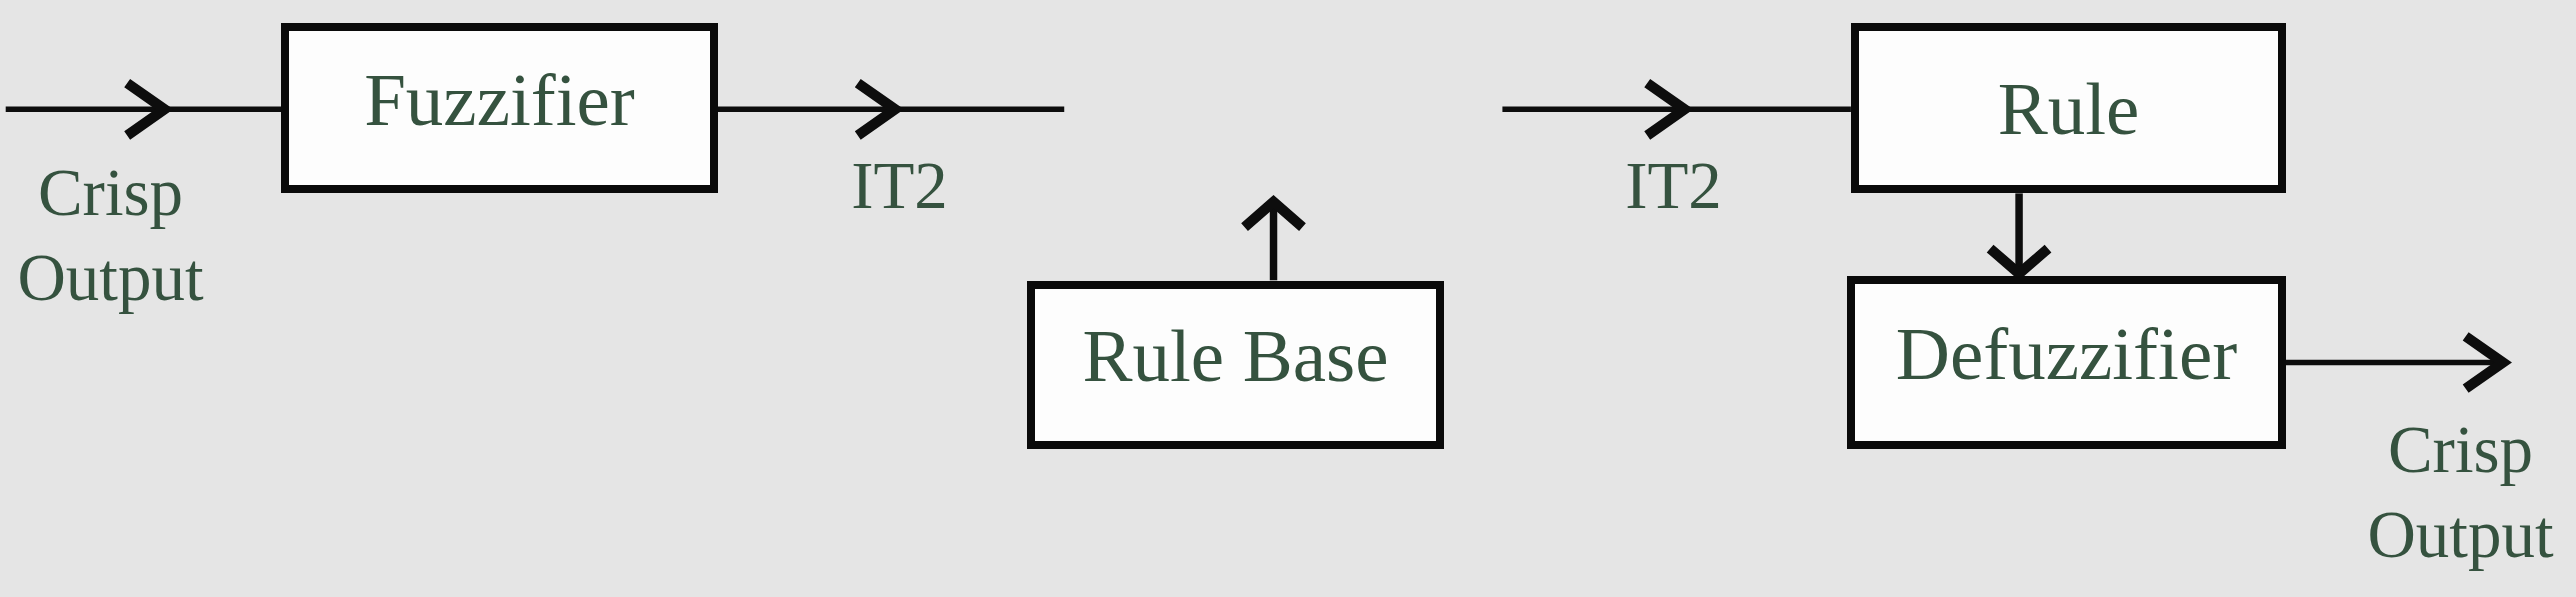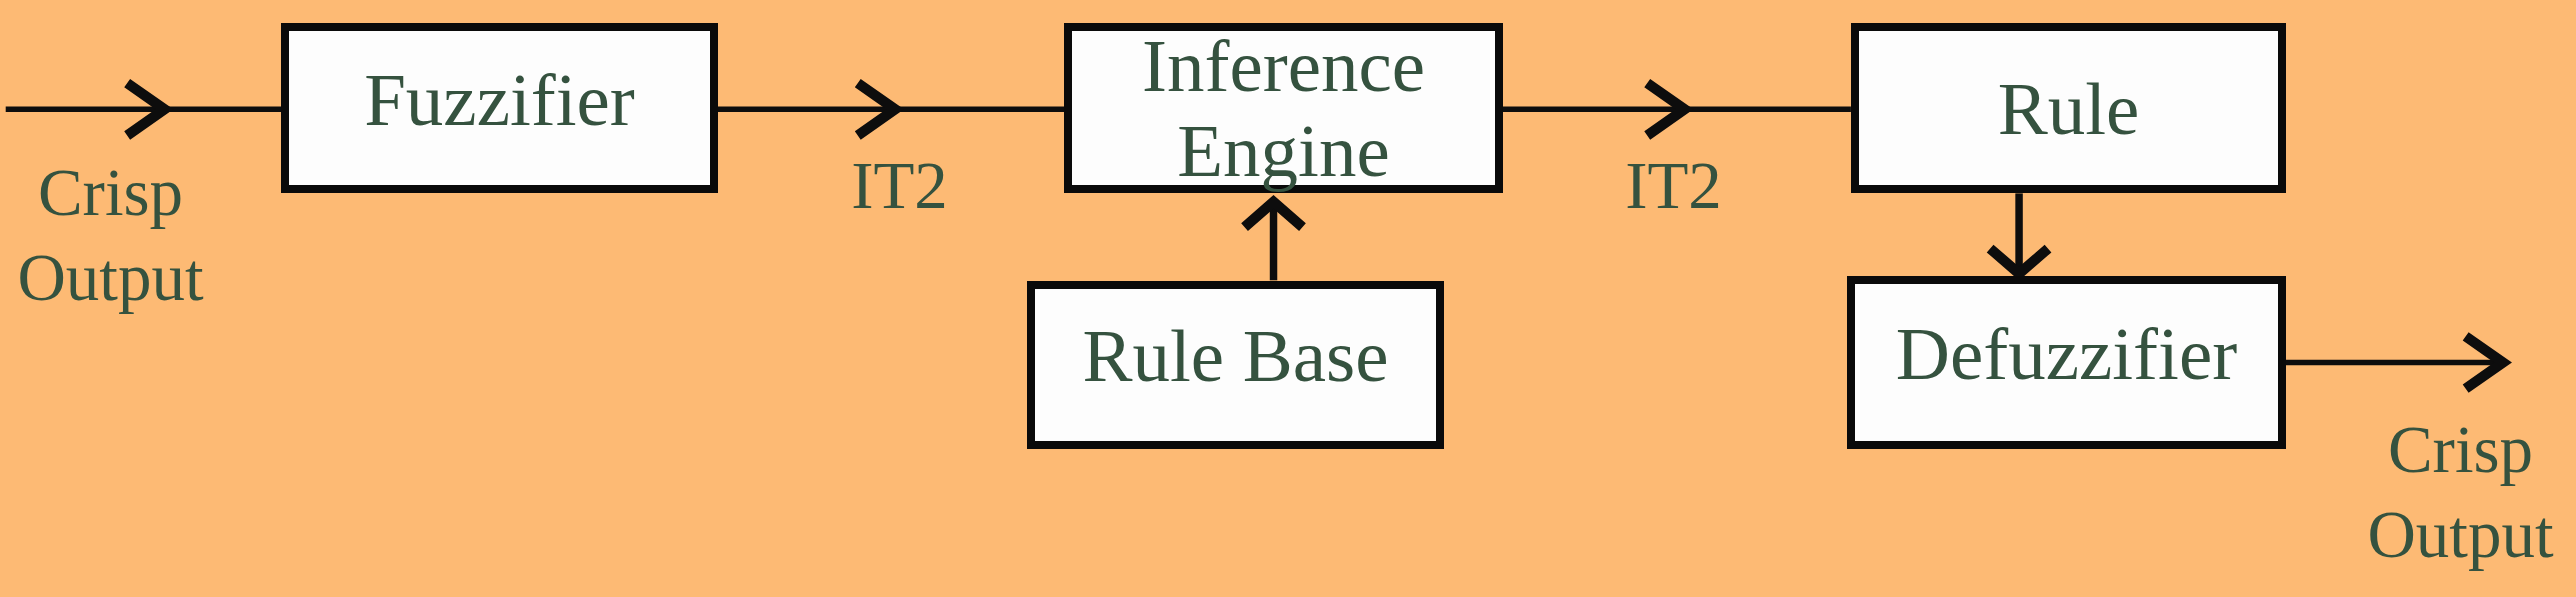--- a/index.html
+++ b/index.html
@@ -1,19 +1,19 @@
 <!DOCTYPE html>
 <html style="font-size:15px"><head>
 <meta charset="utf-8">
 <style>
   html,body{margin:0;padding:0;background:#ffffff;}
   .stage{
     position:relative;
     width:2576px;height:597px;
-    background:#fdba74;
+    background:#e5e5e5;
     font-family:"Liberation Serif","DejaVu Serif",serif;
     color:#35523f;
     overflow:hidden;
   }
   .wires{position:absolute;left:0;top:0;width:2576px;height:597px;}
   .wires line{stroke:#0d0d0d;}
   .wires polyline{stroke:#0d0d0d;fill:none;stroke-linejoin:miter;stroke-linecap:butt;}
   .box{
     position:absolute;box-sizing:border-box;
     border:8.4px solid #0a0a0a;background:#fdfdfd;
@@ -49,24 +49,20 @@
     <polyline points="2129,266 2160,293 2191,266" stroke-width="11"></polyline>
 
     <line x1="2445" y1="388" x2="2674" y2="388" stroke-width="6"></line>
     <polyline points="2638,360 2678,388 2638,416" stroke-width="11"></polyline>
   </svg>
 
   <div class="box single" style="left:281px;top:23.4px;width:437px;height:170px">
     <span>Fuzzifier</span>
   </div>
 
-  <div class="box" style="left:1064px;top:23.4px;width:439px;height:170px">
-    <span class="ln">Inference</span>
-    <span class="ln">Engine</span>
-  </div>
 
   <div class="box" style="left:1851px;top:23.4px;width:435px;height:170px">
     <span class="ln">Rule</span>
   </div>
 
   <div class="box single" style="left:1027px;top:281px;width:417px;height:168px">
     <span>Rule Base</span>
   </div>
 
   <div class="box single" style="left:1847px;top:276px;width:439px;height:173px">

